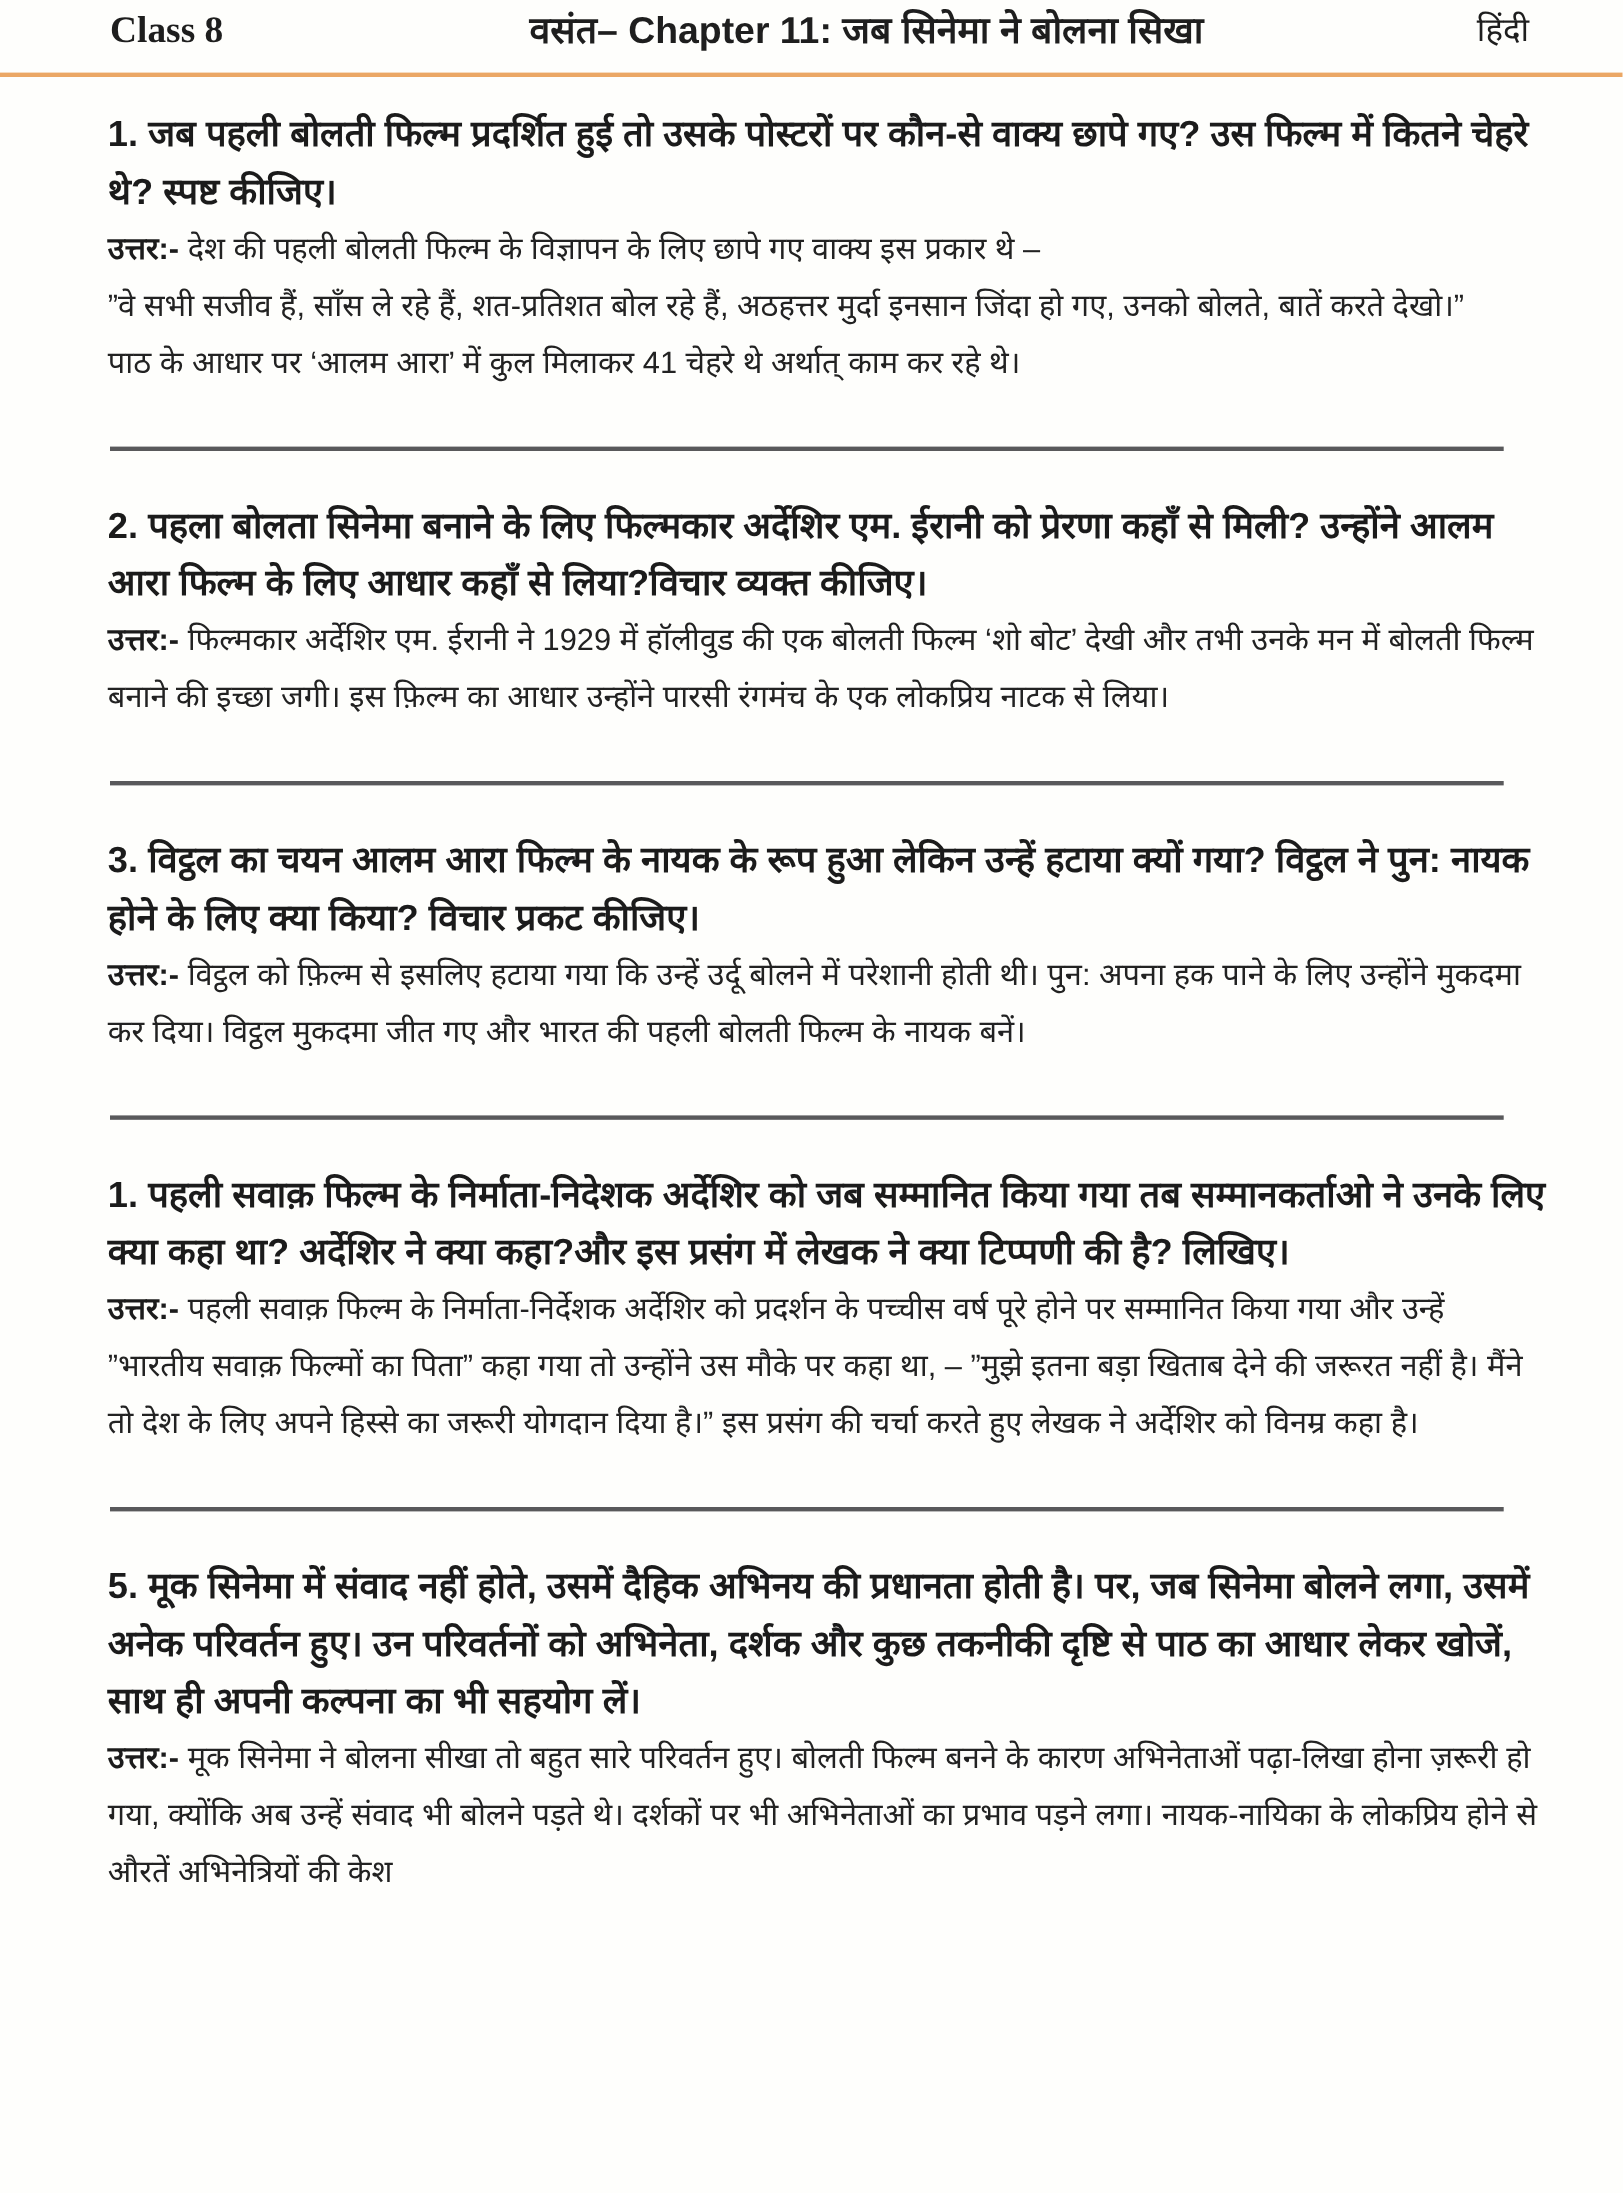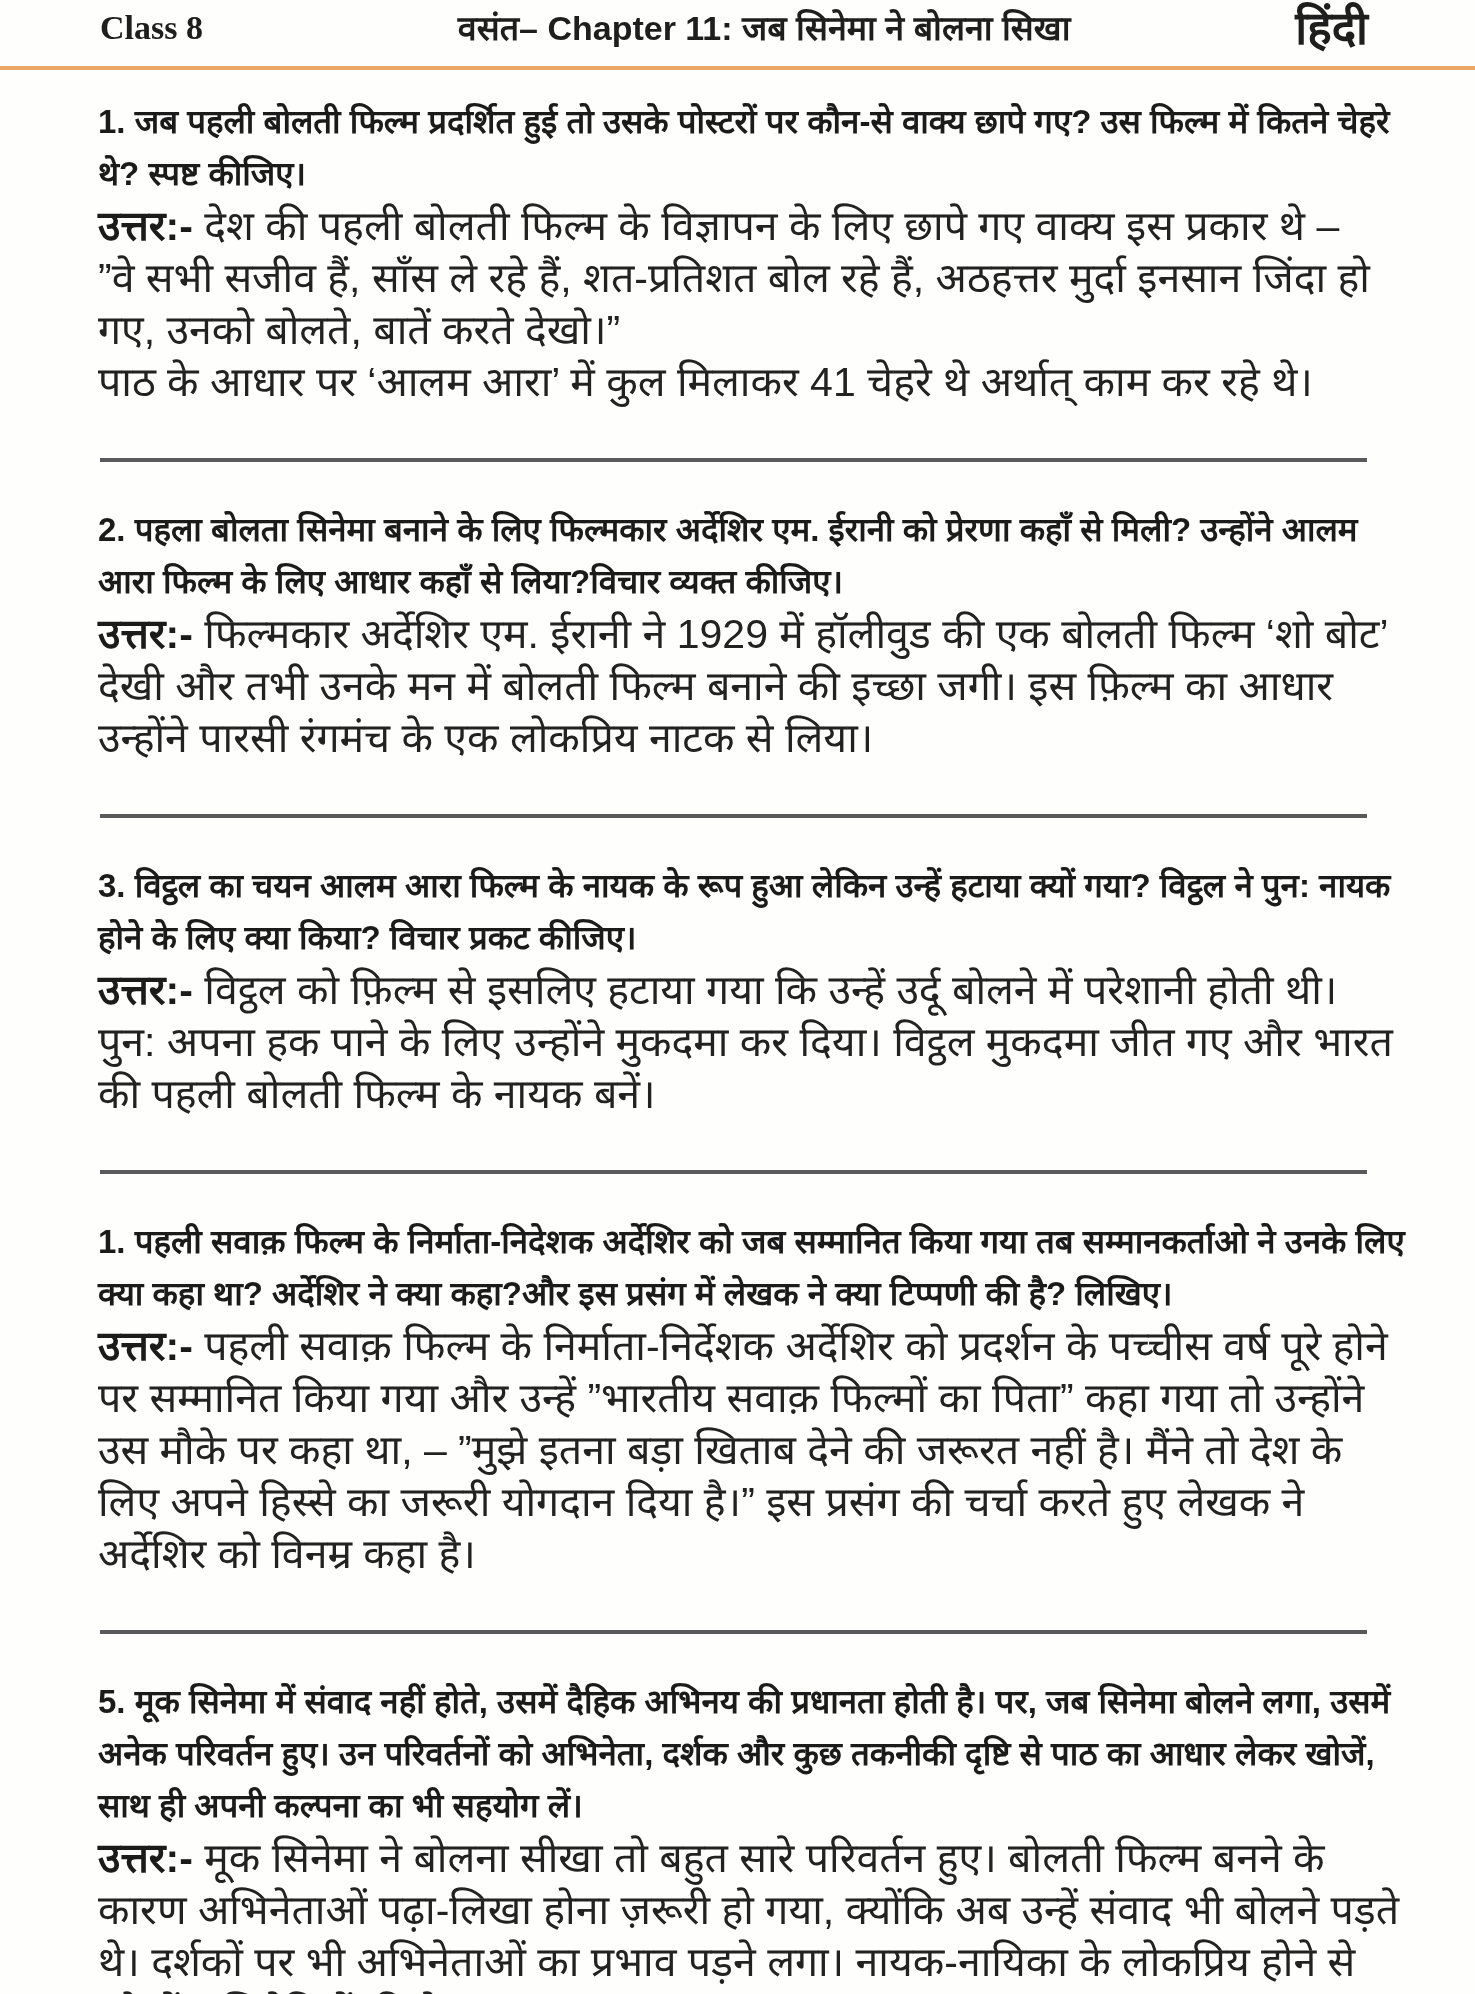--- a/index.html
+++ b/index.html
@@ -21,39 +21,39 @@
     font-weight:700;font-size:34px;line-height:44px;
     margin-left:100px;white-space:nowrap;
   }
   .title{
     flex:1;text-align:center;
     font-weight:700;font-size:34px;line-height:44px;
     white-space:nowrap;
     padding-left:30px;
   }
   .subject{
-    font-weight:700;font-size:46px;line-height:44px;
-    margin-right:107px;white-space:nowrap;
+    font-weight:400;font-size:30px;line-height:44px;
+    margin-right:85px;white-space:nowrap;
   }
   .orange-rule{
     height:4px;background:#EBA765;width:100%;
     margin-top:0px;
   }
   
   .content{
     padding:26px 70px 0 98px;
   }
   .question{
     margin:0;
     font-size:33px;font-weight:700;line-height:52px;
     color:#1B1B1B;
   }
   .answer{
     margin:0;
-    font-size:41px;font-weight:400;line-height:52px;
+    font-size:28px;font-weight:400;line-height:52px;
     color:#222222;
   }
   .ans-label{font-weight:700;color:#1B1B1B;}
   .divider{
     border:none;height:4px;background:#59595B;
     margin:50px 38px 42px 2px;
   }
 </style>
 </head>
 <body>

